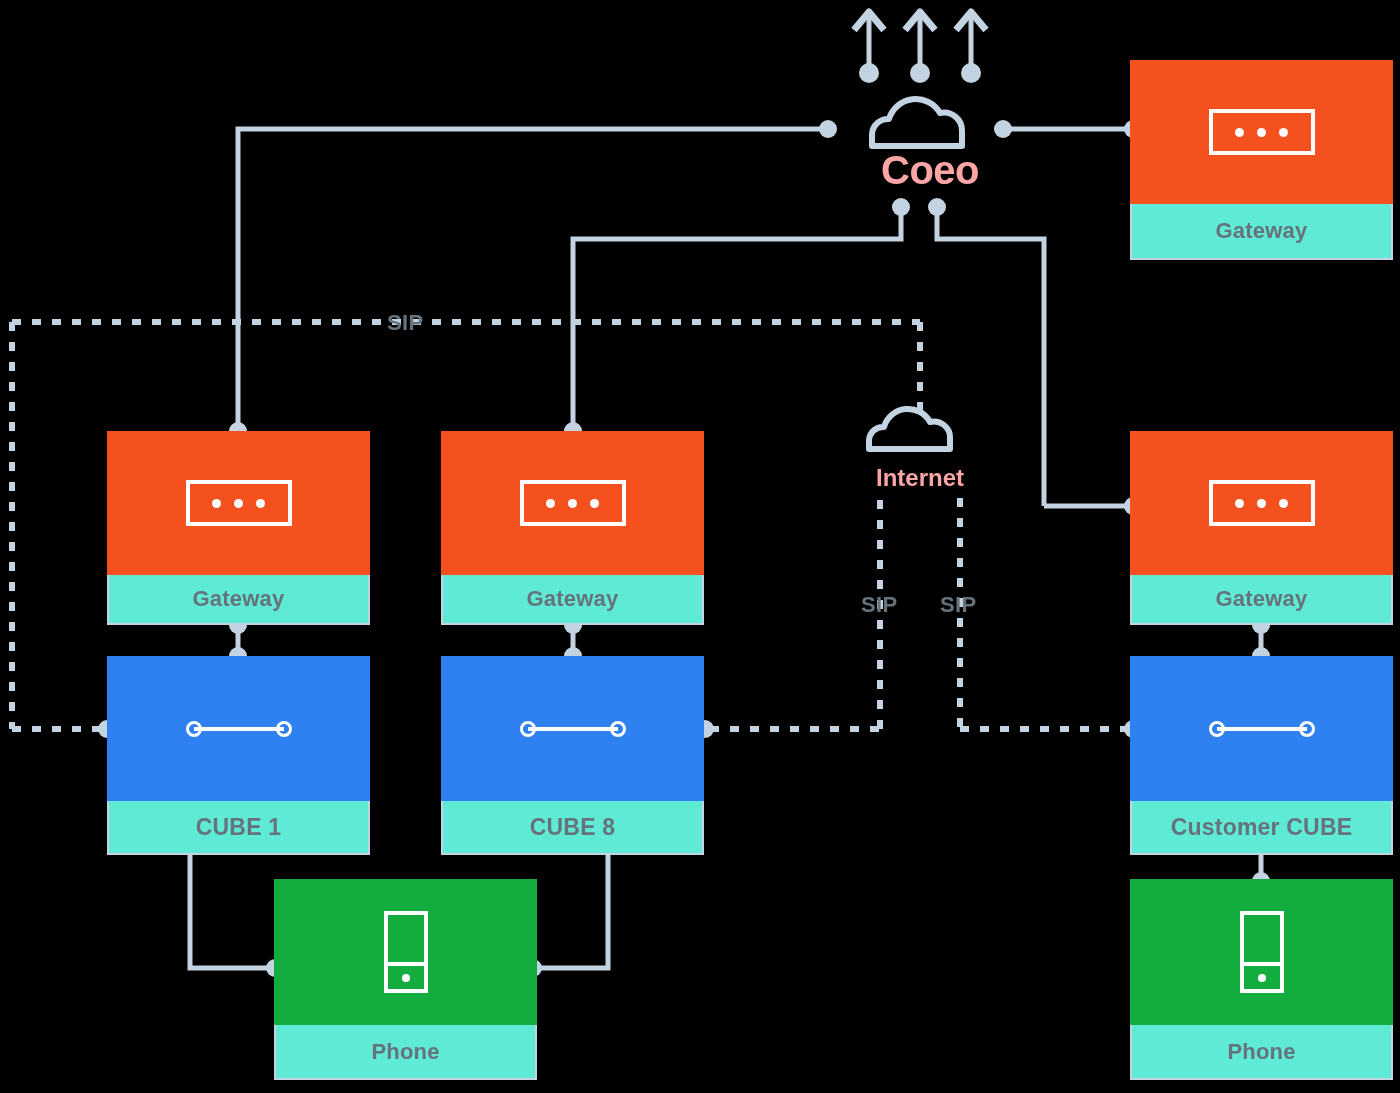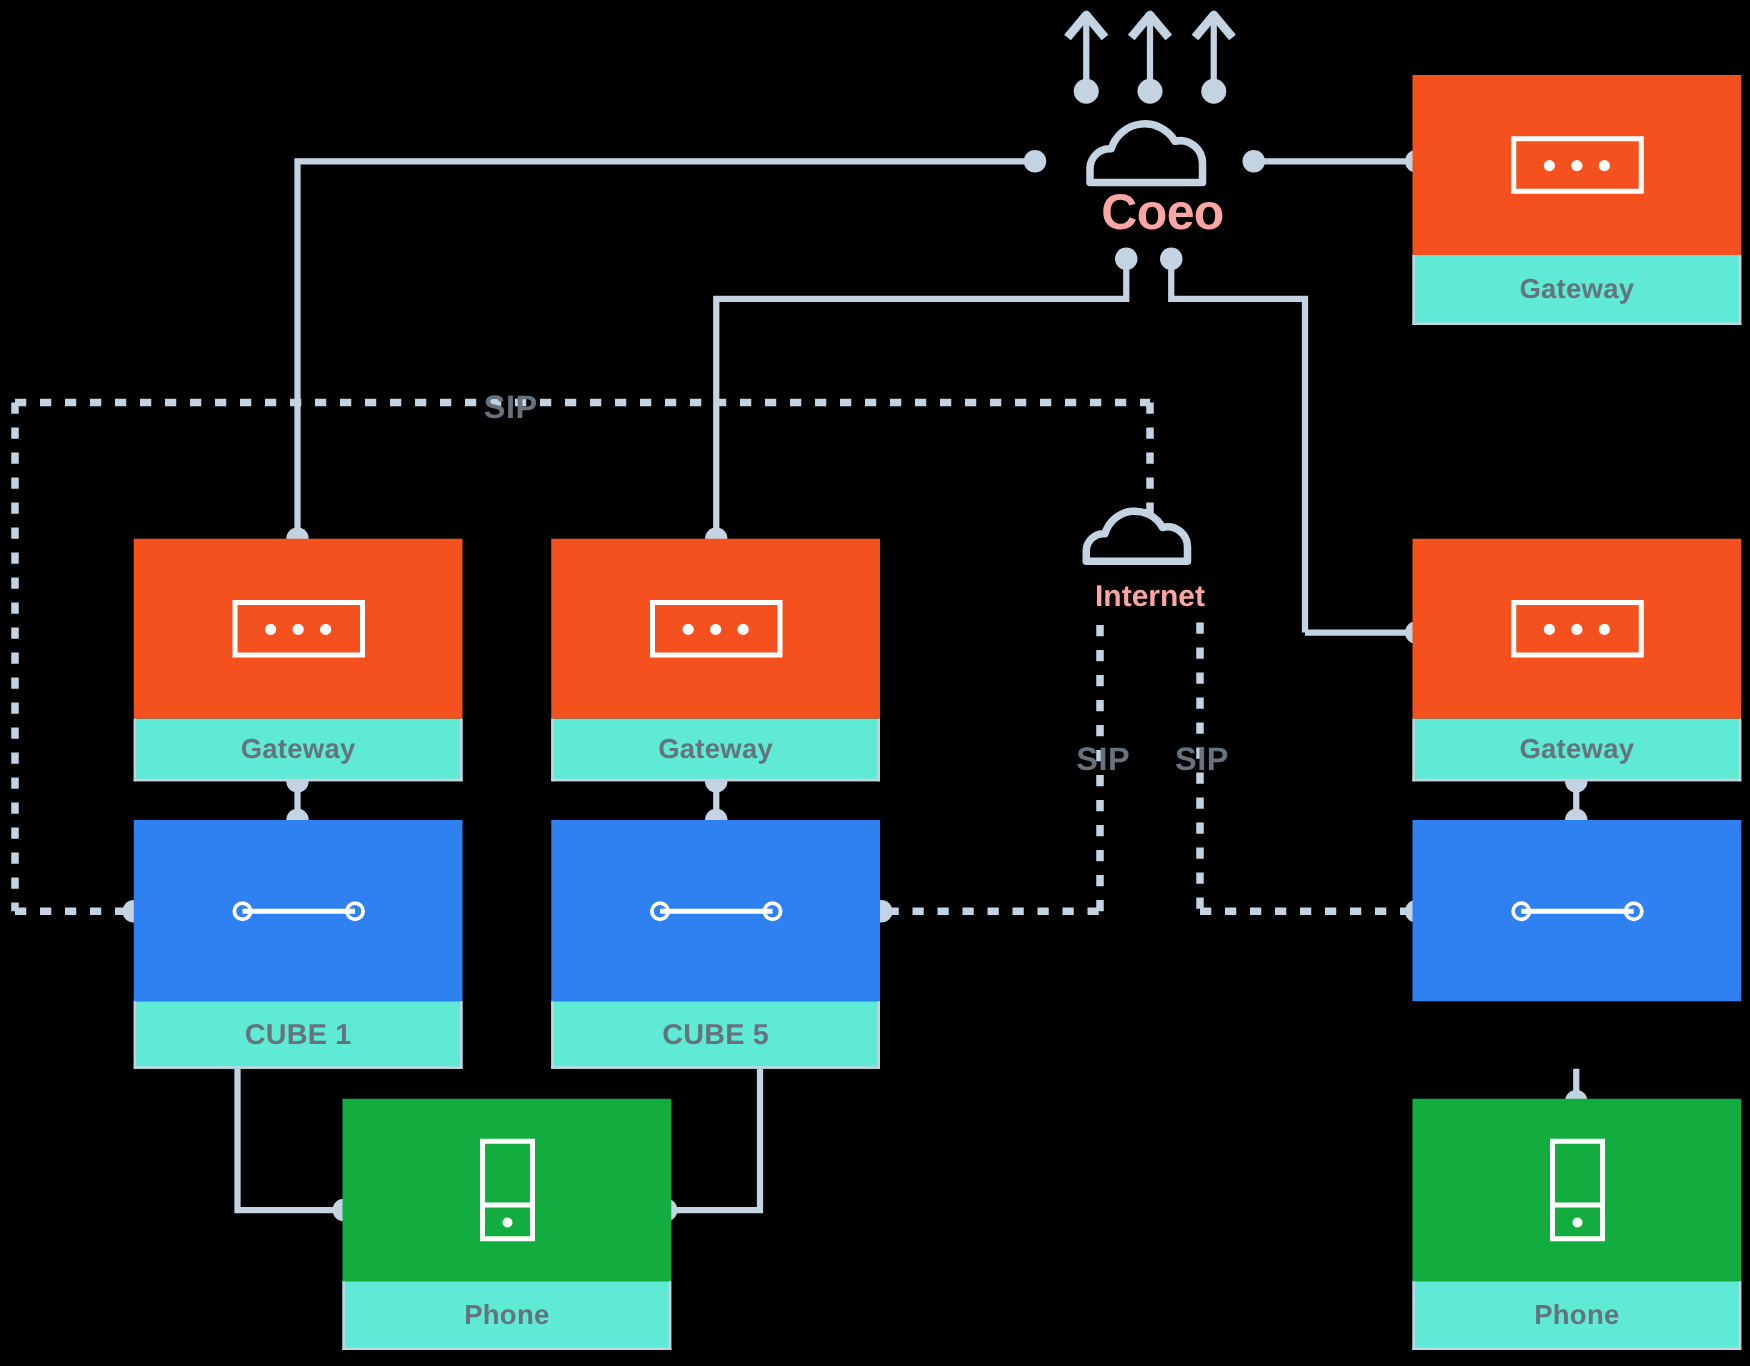--- a/index.html
+++ b/index.html
@@ -107,21 +107,21 @@
   .phone-home {
     width: 8px;
     height: 8px;
     border-radius: 50%;
     background: #ffffff;
   }
   .wire-label {
     position: absolute;
     color: #66737d;
     font-weight: bold;
-    font-size: 26px;
+    font-size: 22px;
     letter-spacing: 0.4px;
     white-space: nowrap;
   }
   .cloud-label {
     position: absolute;
     color: #fca5a5;
     font-weight: bold;
     font-size: 24px;
     white-space: nowrap;
     text-align: center;
@@ -308,31 +308,32 @@
   </div>
 
   <div class="node" style="left:441px; top:656px; width:263px;">
     <div class="node-body" style="height:145px; background:#2f80f0;">
       <div class="cube-glyph">
         <span class="cube-bar"></span>
         <span class="cube-ring"></span>
         <span class="cube-ring"></span>
       </div>
     </div>
-    <div class="node-label" style="height:54px; font-size:23px;">CUBE 5</div>
+    <div class="node-label" style="height:54px; font-size:23px;">CUBE 8</div>
   </div>
 
   <div class="node" style="left:1130px; top:656px; width:263px;">
     <div class="node-body" style="height:145px; background:#2f80f0;">
       <div class="cube-glyph">
         <span class="cube-bar"></span>
         <span class="cube-ring"></span>
         <span class="cube-ring"></span>
       </div>
     </div>
+    <div class="node-label" style="height:54px; font-size:23px;">Customer CUBE</div>
   </div>
 
   <div class="node" style="left:274px; top:879px; width:263px;">
     <div class="node-body" style="height:146px; background:#13ac3f;">
       <div class="phone-glyph">
         <div class="phone-screen"></div>
         <div class="phone-base">
           <span class="phone-home"></span>
         </div>
       </div>

